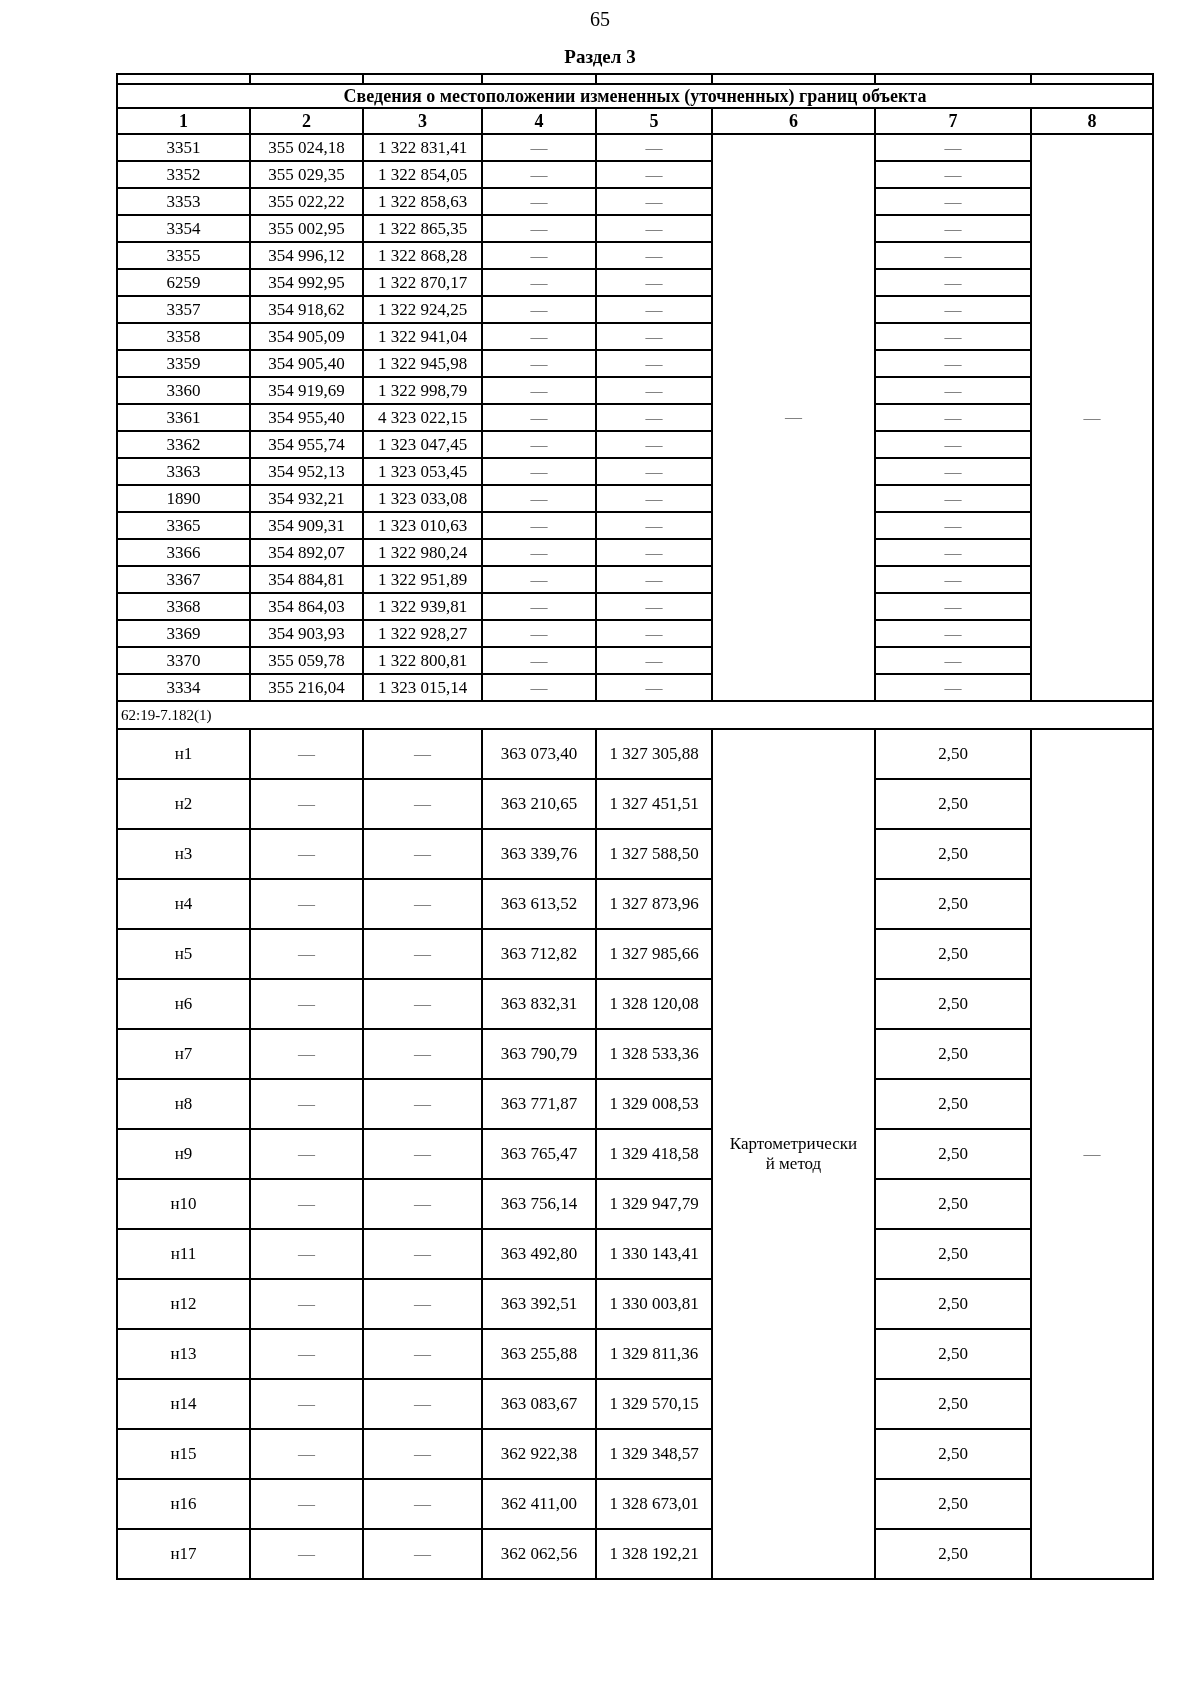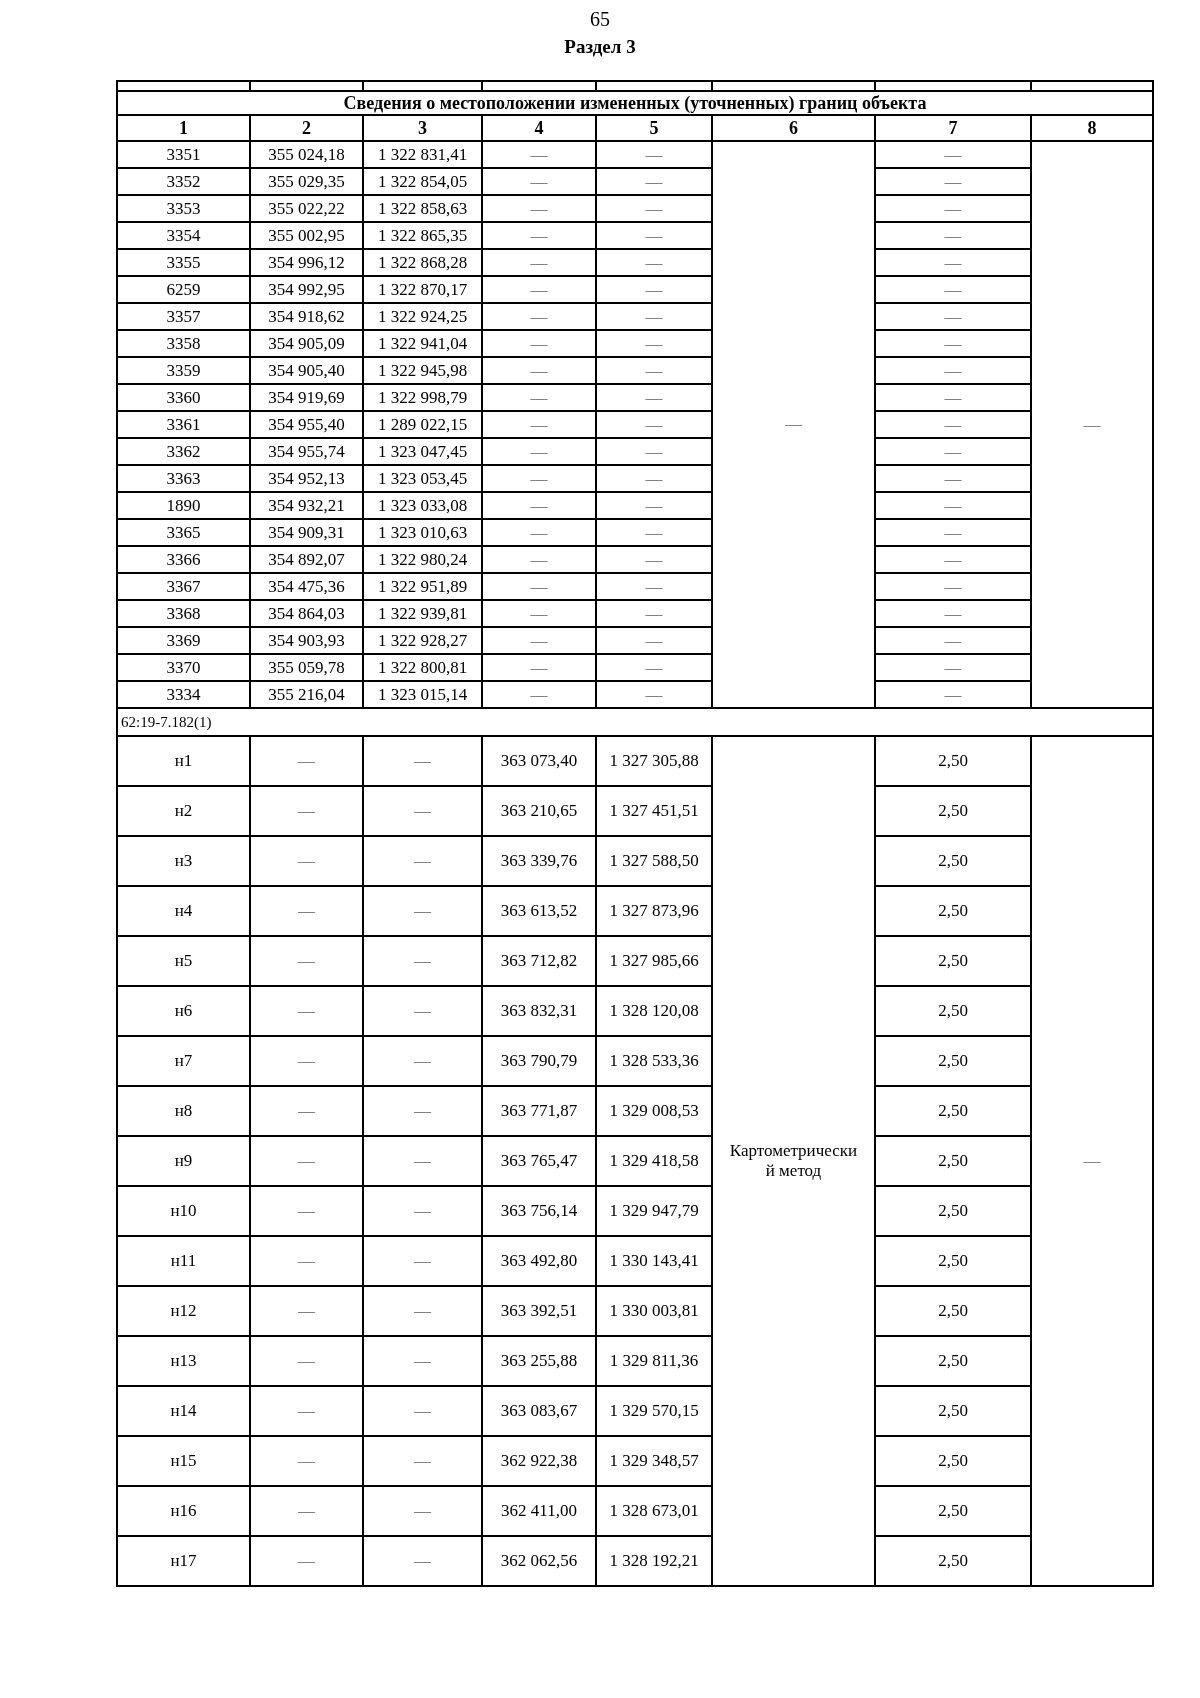--- a/index.html
+++ b/index.html
@@ -14,26 +14,26 @@
   }
   .page-number {
     text-align: center;
     padding-top: 8px;
     font-size: 20px;
   }
   .section-title {
     text-align: center;
     font-weight: bold;
     font-size: 19px;
-    margin-top: 5px;
+    margin-top: 15px;
   }
   table.doc {
     border-collapse: collapse;
     table-layout: fixed;
-    margin: 22px 0 0 116px;
+    margin: 5px 0 0 116px;
     width: 1036px;
     border: 2px solid #f9a8d4;
   }
   table.doc td {
     border: 2px solid #000;
     text-align: center;
     vertical-align: middle;
     font-size: 17px;
     padding: 0;
     overflow: hidden;
@@ -178,21 +178,21 @@
           <td>3360</td>
           <td>354 919,69</td>
           <td>1 322 998,79</td>
           <td class="dash">—</td>
           <td class="dash">—</td>
           <td class="dash">—</td>
         </tr>
         <tr>
           <td>3361</td>
           <td>354 955,40</td>
-          <td>1 289 022,15</td>
+          <td>4 323 022,15</td>
           <td class="dash">—</td>
           <td class="dash">—</td>
           <td class="dash">—</td>
         </tr>
         <tr>
           <td>3362</td>
           <td>354 955,74</td>
           <td>1 323 047,45</td>
           <td class="dash">—</td>
           <td class="dash">—</td>
@@ -225,21 +225,21 @@
         <tr>
           <td>3366</td>
           <td>354 892,07</td>
           <td>1 322 980,24</td>
           <td class="dash">—</td>
           <td class="dash">—</td>
           <td class="dash">—</td>
         </tr>
         <tr>
           <td>3367</td>
-          <td>354 475,36</td>
+          <td>354 884,81</td>
           <td>1 322 951,89</td>
           <td class="dash">—</td>
           <td class="dash">—</td>
           <td class="dash">—</td>
         </tr>
         <tr>
           <td>3368</td>
           <td>354 864,03</td>
           <td>1 322 939,81</td>
           <td class="dash">—</td>

